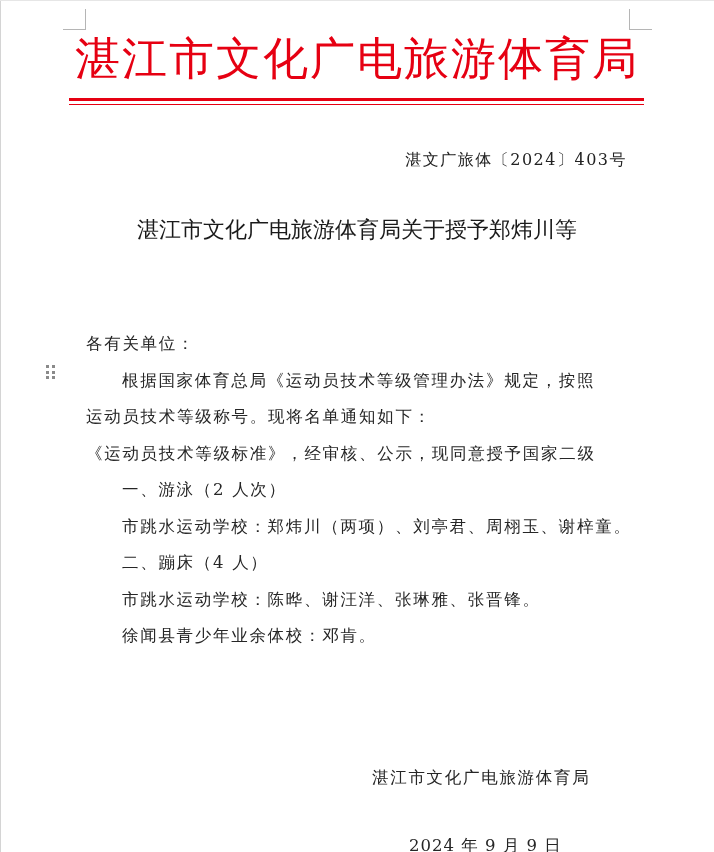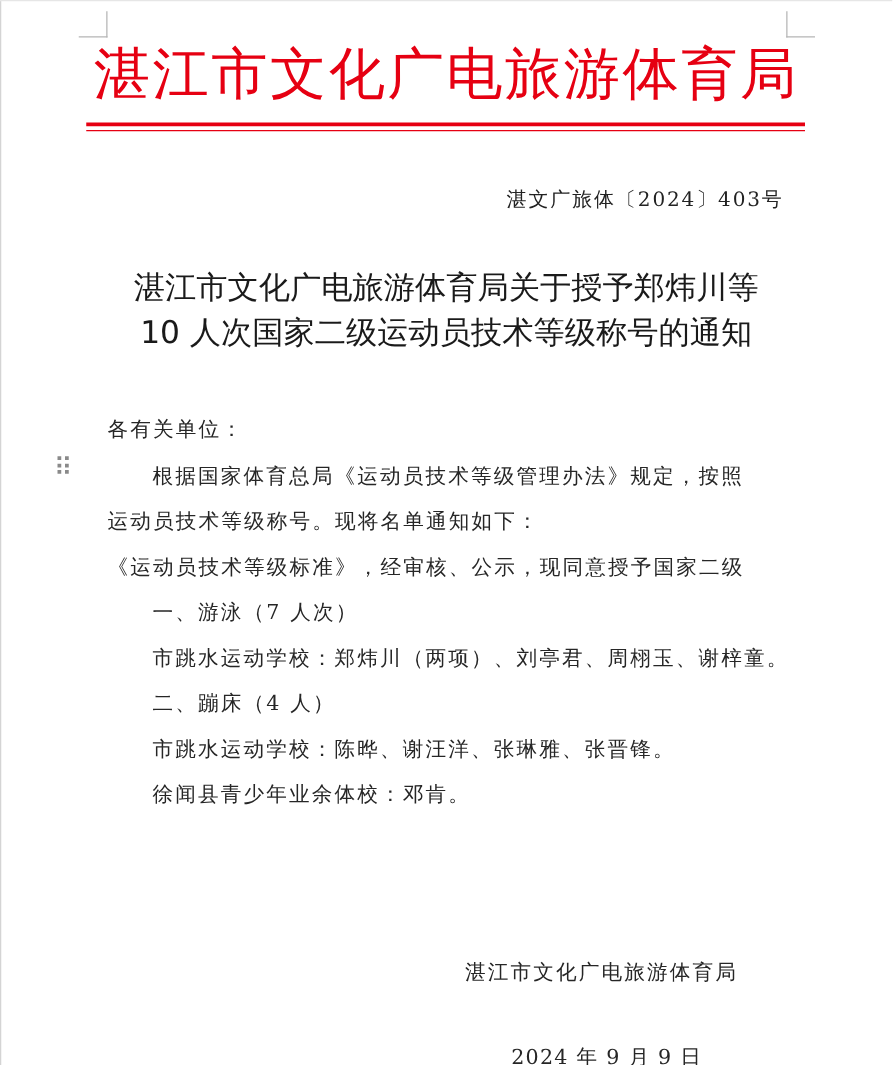--- a/index.html
+++ b/index.html
@@ -77,21 +77,21 @@
       color: #222;
       white-space: nowrap;
     }
     .doc-title {
       position: absolute;
       left: 60px;
       top: 212px;
       width: 594px;
       text-align: center;
       font-family: "DejaVu Sans", "Liberation Sans", sans-serif;
-      font-size: 25px;
+      font-size: 22px;
       line-height: 36px;
       color: #1a1a1a;
     }
     .doc-title div { white-space: nowrap; }
     .drag-handle {
       position: absolute;
       left: 46px;
       top: 365px;
       width: 10px;
       height: 14px;
@@ -152,38 +152,37 @@
 <div class="corner-mark tr"></div>
 
 <div class="org-header">湛江市文化广电旅游体育局</div>
 <div class="rule-thick"></div>
 <div class="rule-thin"></div>
 
 <div class="doc-number">湛文广旅体〔2024〕403号</div>
 
 <div class="doc-title">
   <div>湛江市文化广电旅游体育局关于授予郑炜川等</div>
-  <div>10 人次国家二级运动员技术等级称号的通知</div>
 </div>
 
 <div class="drag-handle">
   <span></span>
   <span></span>
   <span></span>
   <span></span>
   <span></span>
   <span></span>
 </div>
 
 <div class="body-text">
   <p>各有关单位：</p>
   <p class="indent">根据国家体育总局《运动员技术等级管理办法》规定，按照</p>
   <p>运动员技术等级称号。现将名单通知如下：</p>
   <p>《运动员技术等级标准》，经审核、公示，现同意授予国家二级</p>
-  <p class="indent">一、游泳（7 人次）</p>
+  <p class="indent">一、游泳（2 人次）</p>
   <p class="indent">市跳水运动学校：郑炜川（两项）、刘亭君、周栩玉、谢梓童。</p>
   <p class="indent">二、蹦床（4 人）</p>
   <p class="indent">市跳水运动学校：陈晔、谢汪洋、张琳雅、张晋锋。</p>
   <p class="indent">徐闻县青少年业余体校：邓肯。</p>
 </div>
 
 <div class="signature">湛江市文化广电旅游体育局</div>
 <div class="sign-date">2024 年 9 月 9 日</div>
 
 </body></html>

